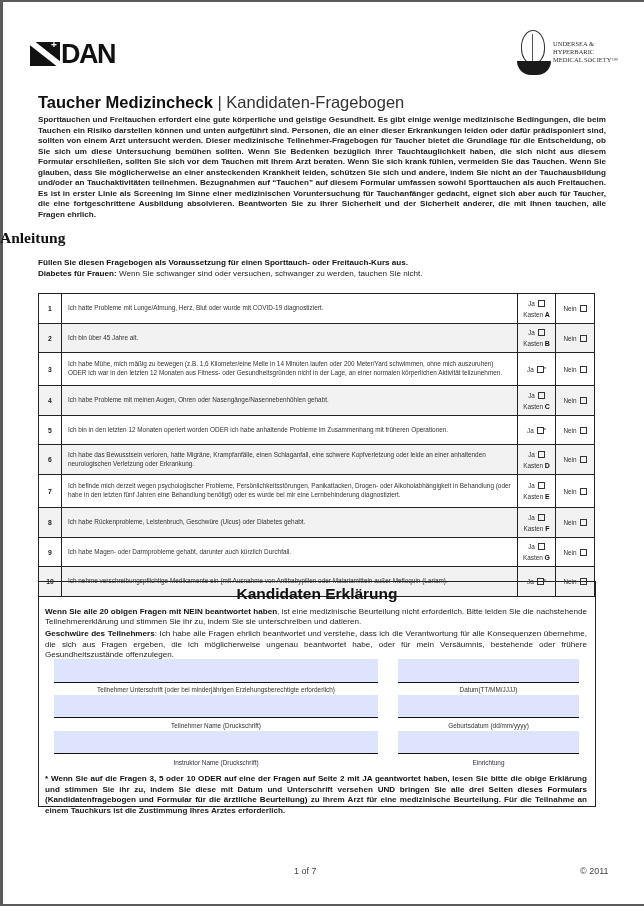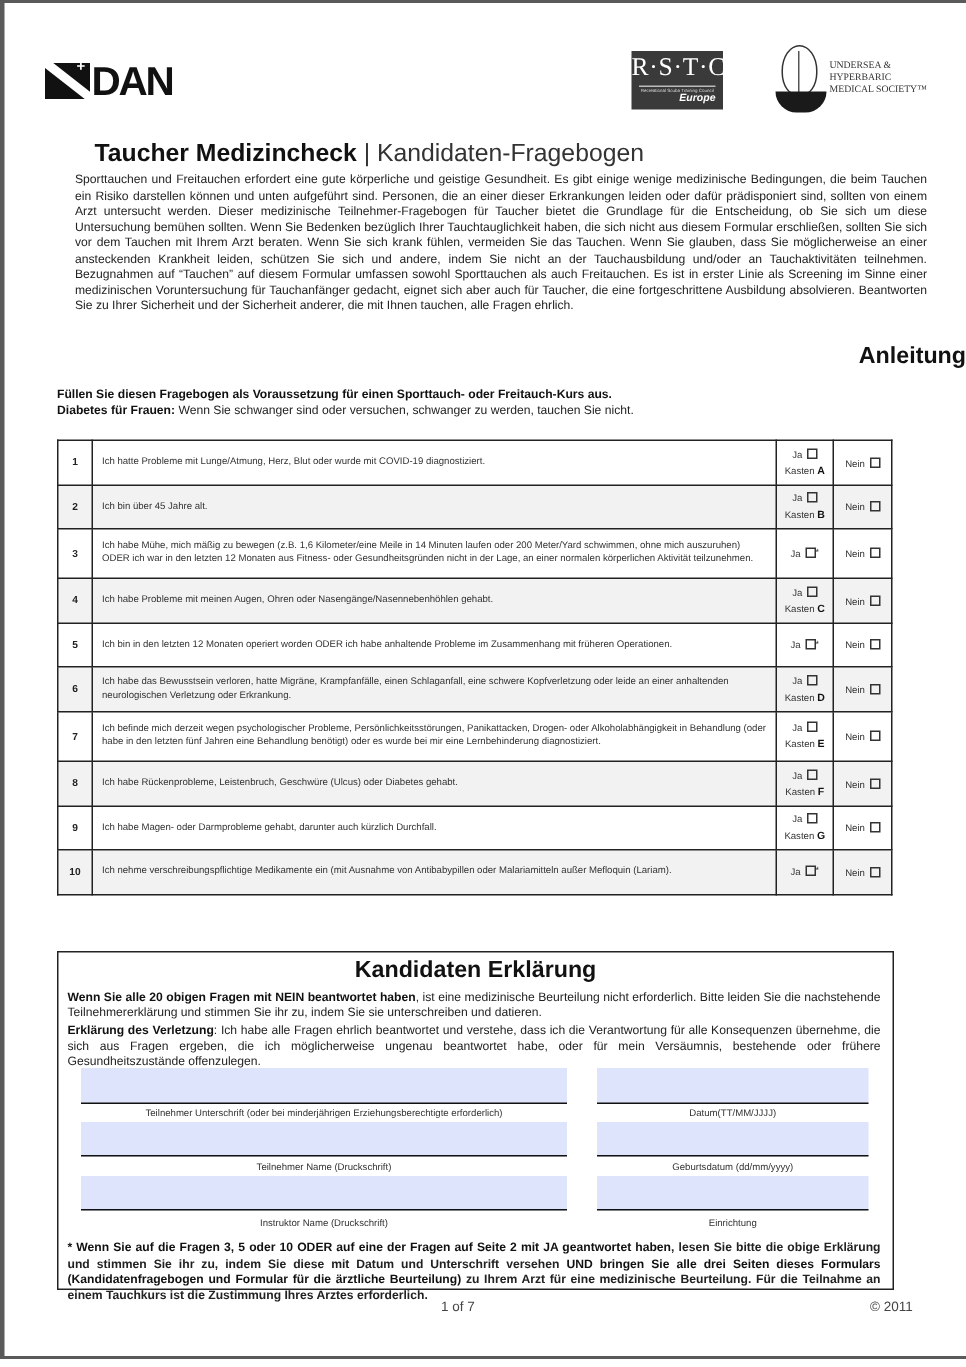--- a/index.html
+++ b/index.html
@@ -37,44 +37,44 @@
   .rstce .eu { position: absolute; right: 5px; top: 28px; font-size: 7px; font-weight: bold; font-style: italic; }
 
   .uhms { left: 491px; top: 2px; width: 120px; height: 50px; }
   .uhms .ring { position: absolute; left: 0; top: 0; width: 22px; height: 32px; border: 1.5px solid #333; border-radius: 50% 50% 45% 45%; }
   .uhms .staff { position: absolute; left: 11px; top: 4px; width: 1px; height: 30px; background: #555; }
   .uhms .wave { position: absolute; left: -4px; top: 31px; width: 34px; height: 14px; background: #1a1a1a; border-radius: 0 0 17px 17px; }
   .uhms .txt { position: absolute; left: 32px; top: 10px; font-family: "Liberation Serif", serif; font-size: 6.5px; line-height: 8px; color: #333; white-space: nowrap; }
 
   
   .title { position: absolute; left: 38px; top: 93px; font-size: 16.5px; white-space: nowrap; }
-  .title b { font-weight: bold; color: #111; margin-left: 25px; }
+  .title b { font-weight: bold; color: #111; }
   .title .sep { color: #333; }
   .title .sub { color: #333; font-weight: normal; }
 
-  .intro { position: absolute; left: 50px; top: 115px; width: 568px; font-size: 8.1px; line-height: 10.5px; text-align: justify; color: #222; }
-
-  .h-anleitung { position: absolute; left: 0; width: 644px; top: 229px; text-align: right; font-size: 15.5px; font-weight: bold; color: #111; }
+  .intro { position: absolute; left: 38px; top: 115px; width: 568px; font-size: 8.1px; line-height: 10.5px; text-align: justify; color: #222; font-weight: bold; }
+
+  .h-anleitung { position: absolute; left: 0; width: 644px; top: 229px; text-align: left; font-size: 15.5px; font-weight: bold; color: #111; font-family: Liberation Serif, serif; }
   .instr { position: absolute; left: 38px; top: 257px; font-size: 8.1px; line-height: 11px; color: #222; white-space: nowrap; }
   .instr b { color: #111; }
 
   
   .qtable { position: absolute; left: 38px; top: 293px; width: 557px; border-collapse: collapse; }
   .qtable td { border: 1px solid #222; font-size: 6.4px; color: #333; padding: 0; }
   .qtable tr:nth-child(even) td { background: #f2f2f2; }
   .qtable td.num { width: 22px; text-align: center; font-weight: bold; font-size: 6.8px; color: #222; }
   .qtable td.q { padding: 0 6px; line-height: 8.6px; }
   .qtable td.ja { width: 37px; text-align: center; line-height: 11px; }
   .qtable td.nein { width: 38px; text-align: center; }
   .cb { display: inline-block; width: 5px; height: 5px; border: 0.8px solid #333; vertical-align: -1px; margin-left: 3px; }
   .kasten b { color: #111; font-size: 7px; }
   .star { font-size: 6px; vertical-align: 1px; }
 
   
-  .decl { position: absolute; left: 38px; top: 634px; width: 556px; height: 224px; border: 1px solid #222; }
+  .decl { position: absolute; left: 38px; top: 581px; width: 556px; height: 224px; border: 1px solid #222; }
   .decl-title { position: absolute; left: 0; width: 556px; top: 3px; text-align: center; font-size: 15.5px; font-weight: bold; color: #111; }
   .decl-p1 { position: absolute; left: 6px; top: 25px; width: 542px; font-size: 8.1px; line-height: 9.5px; text-align: justify; color: #222; }
   .decl-p2 { position: absolute; left: 6px; top: 47px; width: 542px; font-size: 8.1px; line-height: 10.5px; text-align: justify; color: #222; }
   .decl b { color: #111; }
   .field { position: absolute; background: #dee4fb; border-bottom: 1px solid #111; }
   .flabel { position: absolute; font-size: 6.4px; text-align: center; color: #333; }
   .decl-foot { position: absolute; left: 6px; top: 181px; width: 542px; font-size: 8.1px; line-height: 10.5px; text-align: justify; color: #222; font-weight: bold; }
 
   .pagenum { position: absolute; left: 294px; top: 866px; font-size: 9px; color: #444; }
   .copy { position: absolute; left: 580px; top: 866px; font-size: 9px; color: #444; }
@@ -84,26 +84,20 @@
 
 <div class="frame-top"></div>
 <div class="frame-left"></div>
 <div class="frame-bottom"></div>
 
 <div class="logos">
   <div class="logo dan">
     <div class="flag"></div>
     <span class="plus">+</span>
     <span class="txt">DAN</span>
-  </div>
-  <div class="logo rstce">
-    <span class="big">R·S·T·C</span>
-    <div class="line"></div>
-    <span class="sm">Recreational Scuba Training Council</span>
-    <span class="eu">Europe</span>
   </div>
   <div class="logo uhms">
     <div class="ring"></div>
     <div class="staff"></div>
     <div class="wave"></div>
     <div class="txt">
       <div>UNDERSEA &amp;</div>
       <div>HYPERBARIC</div>
       <div>MEDICAL SOCIETY™</div>
     </div>
@@ -185,21 +179,21 @@
         <td class="q">Ich nehme verschreibungspflichtige Medikamente ein (mit Ausnahme von Antibabypillen oder Malariamitteln außer Mefloquin (Lariam).</td>
         <td class="ja"><span>Ja</span><span class="cb"></span><span class="star">*</span></td>
         <td class="nein"><span>Nein</span><span class="cb"></span></td>
       </tr>
     </tbody>
 </table>
 
 <div class="decl">
   <div class="decl-title">Kandidaten Erklärung</div>
   <div class="decl-p1"><b>Wenn Sie alle 20 obigen Fragen mit NEIN beantwortet haben</b><span>, ist eine medizinische Beurteilung nicht erforderlich. Bitte leiden Sie die nachstehende Teilnehmererklärung und stimmen Sie ihr zu, indem Sie sie unterschreiben und datieren.</span></div>
-  <div class="decl-p2"><b>Erklärung des Verletzung</b><span>: Ich habe alle Fragen ehrlich beantwortet und verstehe, dass ich die Verantwortung für alle Konsequenzen übernehme, die sich aus Fragen ergeben, die ich möglicherweise ungenau beantwortet habe, oder für mein Versäumnis, bestehende oder frühere Gesundheitszustände offenzulegen.</span></div>
+  <div class="decl-p2"><b>Geschwüre des Teilnehmers</b><span>: Ich habe alle Fragen ehrlich beantwortet und verstehe, dass ich die Verantwortung für alle Konsequenzen übernehme, die sich aus Fragen ergeben, die ich möglicherweise ungenau beantwortet habe, oder für mein Versäumnis, bestehende oder frühere Gesundheitszustände offenzulegen.</span></div>
 
   <div class="field" style="left:15px; top:77px; width:324px; height:23px;"></div>
   <div class="field" style="left:359px; top:77px; width:181px; height:23px;"></div>
   <div class="flabel" style="left:15px; top:104px; width:324px;">Teilnehmer Unterschrift (oder bei minderjährigen  Erziehungsberechtigte  erforderlich)</div>
   <div class="flabel" style="left:359px; top:104px; width:181px;">Datum(TT/MM/JJJJ)</div>
 
   <div class="field" style="left:15px; top:113px; width:324px; height:22px;"></div>
   <div class="field" style="left:359px; top:113px; width:181px; height:22px;"></div>
   <div class="flabel" style="left:15px; top:140px; width:324px;">Teilnehmer Name (Druckschrift)</div>
   <div class="flabel" style="left:359px; top:140px; width:181px;">Geburtsdatum (dd/mm/yyyy)</div>

